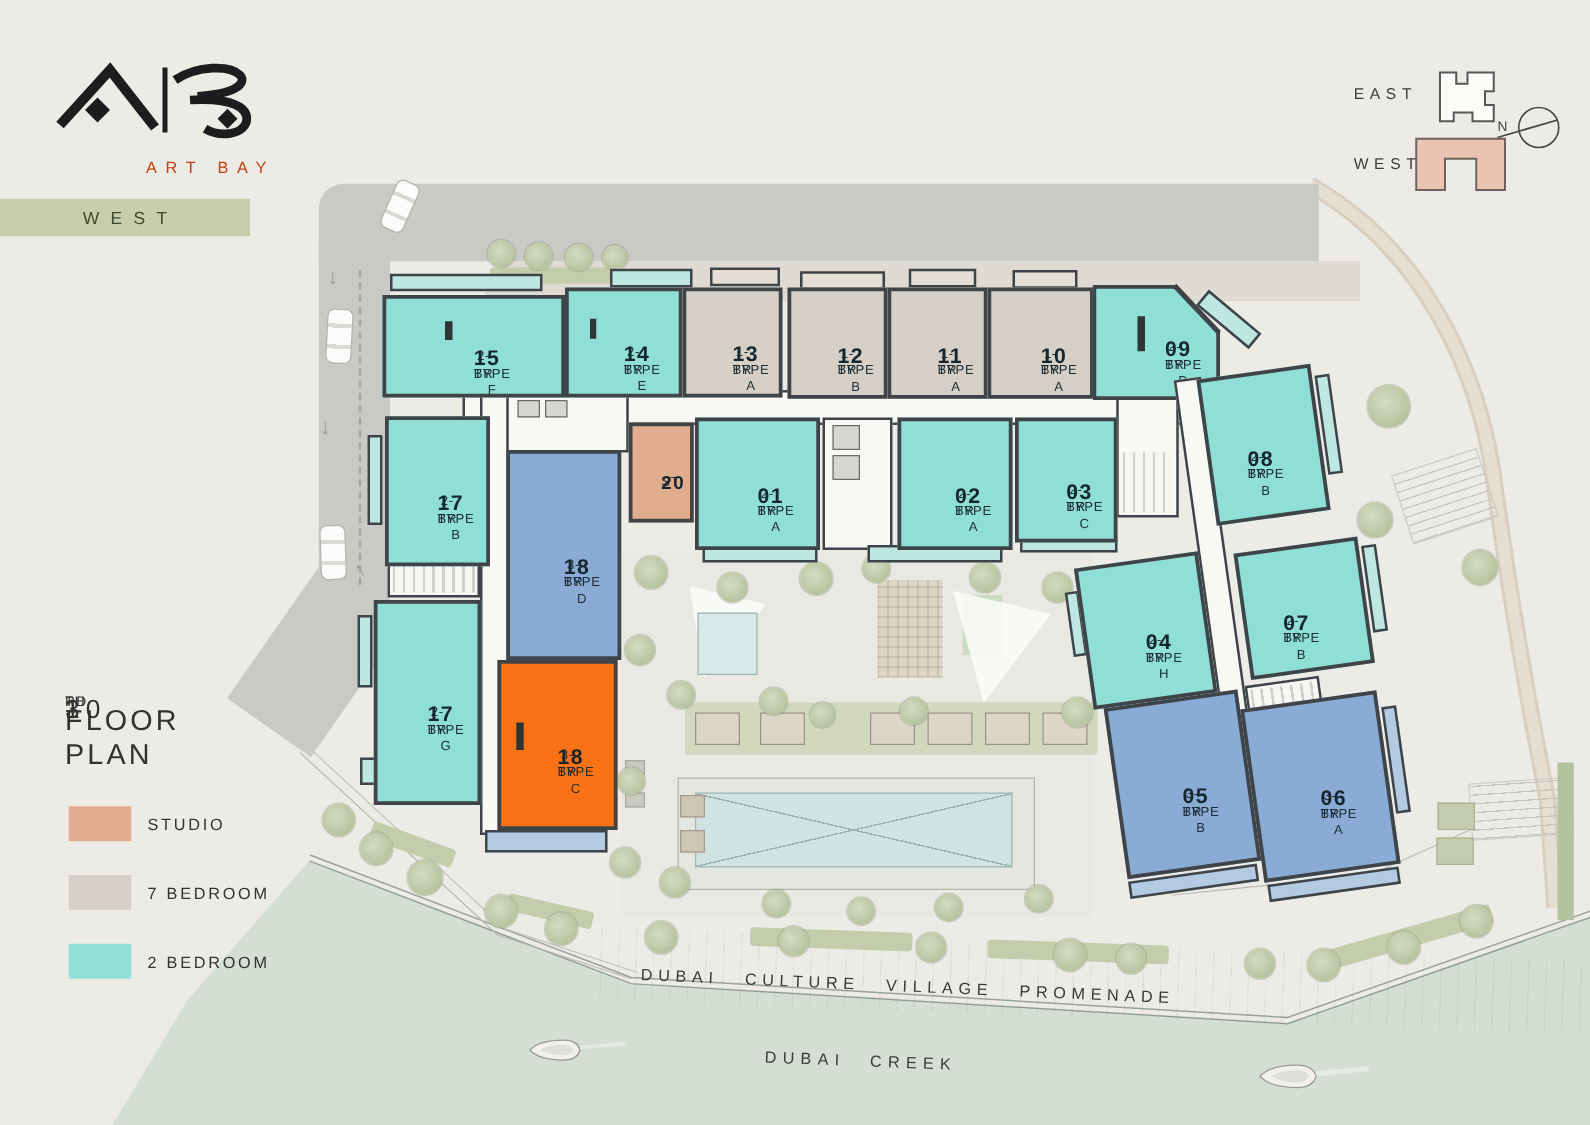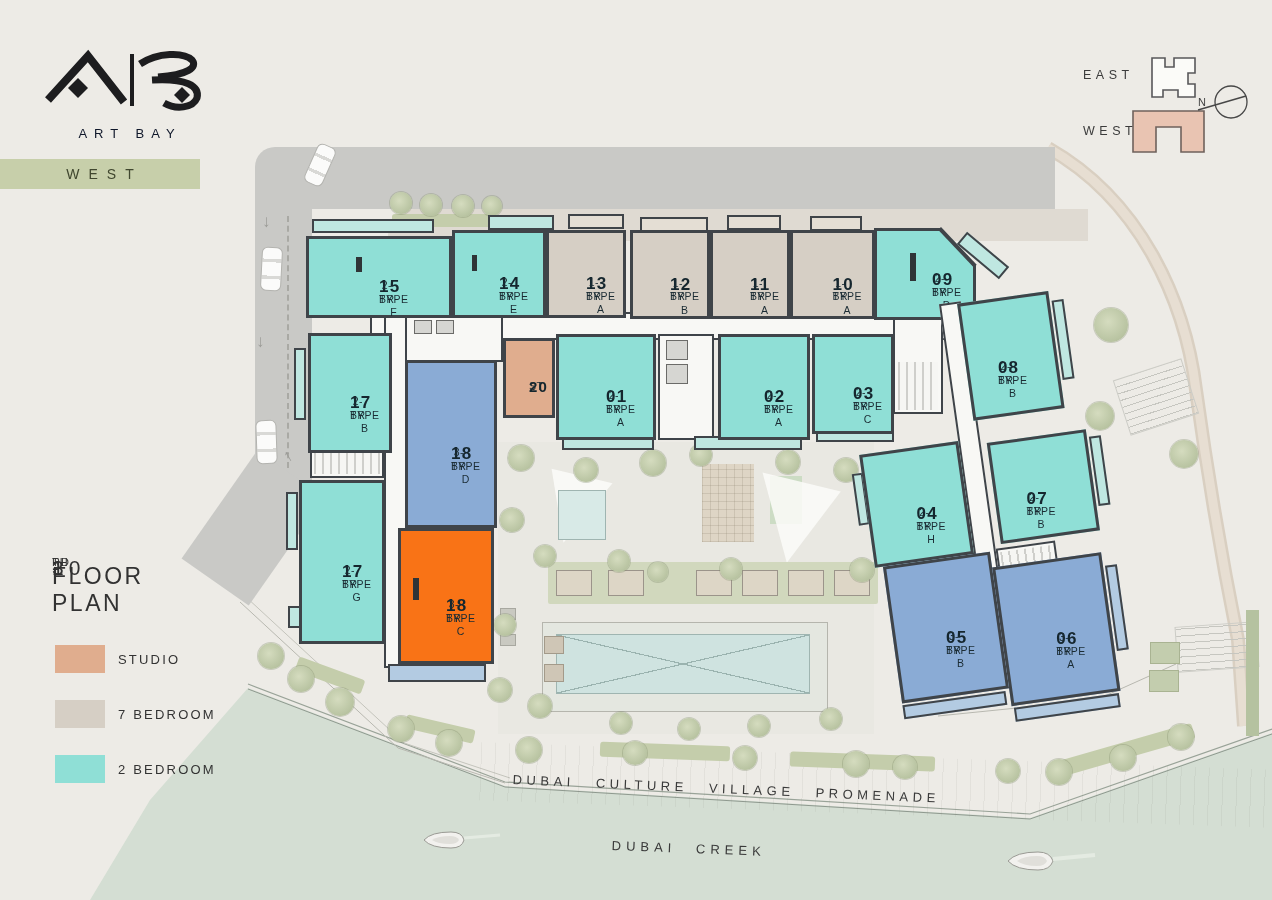--- a/index.html
+++ b/index.html
@@ -3,22 +3,22 @@
 <meta charset="utf-8">
 <style>
   html,body{margin:0;padding:0;background:#dcdad5;font-family:"Liberation Sans",sans-serif;}
   #canvas{position:relative;width:1272px;height:900px;background:#edebe6;overflow:hidden;
           font-family:"Liberation Sans",sans-serif;color:#2e2e2e;}
   #canvas *{box-sizing:border-box;position:absolute;}
   svg{overflow:visible;}
 
   
   .brand-logo{left:40px;top:50px;width:180px;height:78px;z-index:8;}
-  .brand-name{left:40px;top:126px;width:180px;text-align:center;font-size:13px;letter-spacing:7px;
-              color:#0f172a;z-index:8;}
+  .brand-name{left:40px;top:126px;width:180px;text-align:right;font-size:13px;letter-spacing:7px;
+              color:#c2410c;z-index:8;}
   .west-badge{left:0;top:159px;width:200px;height:30px;background:#c7cfaa;z-index:8;
               display:flex;align-items:center;justify-content:center;font-size:14px;
               letter-spacing:9px;color:#40472f;font-weight:500;text-indent:9px;}
 
   
   .mm-label{font-size:12.5px;letter-spacing:4.5px;color:#3b3b3b;z-index:8;}
   .mm-east{left:1083px;top:68px;}
   .mm-west{left:1083px;top:124px;}
   .mm-n{left:1198px;top:96px;font-size:11px;color:#444;z-index:8;}
 

